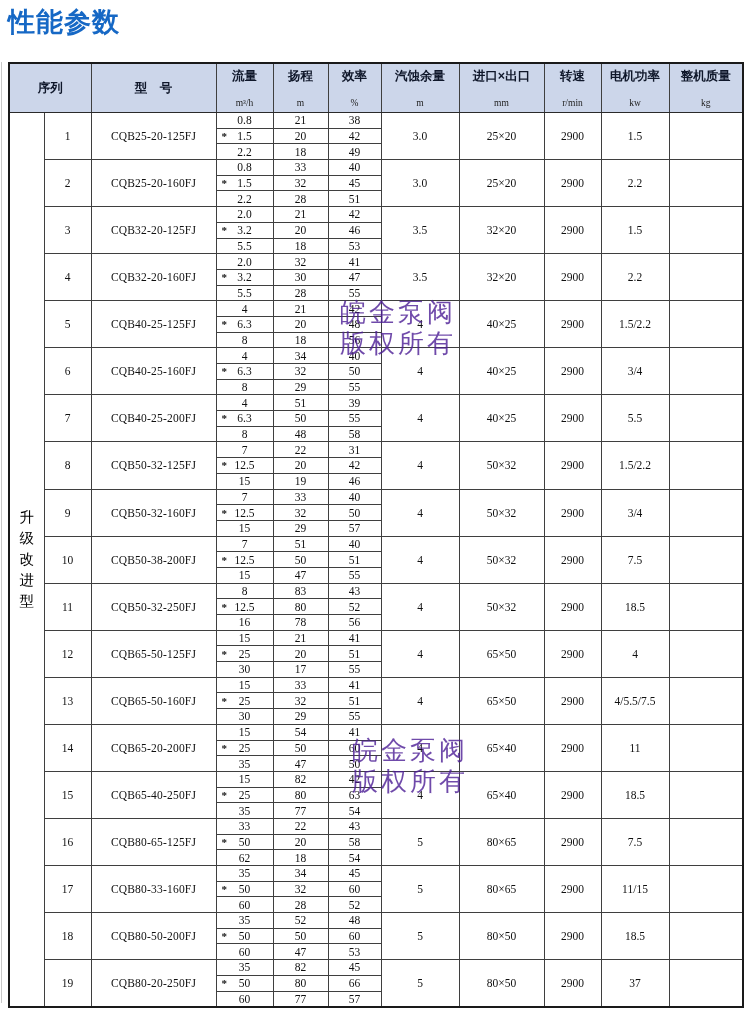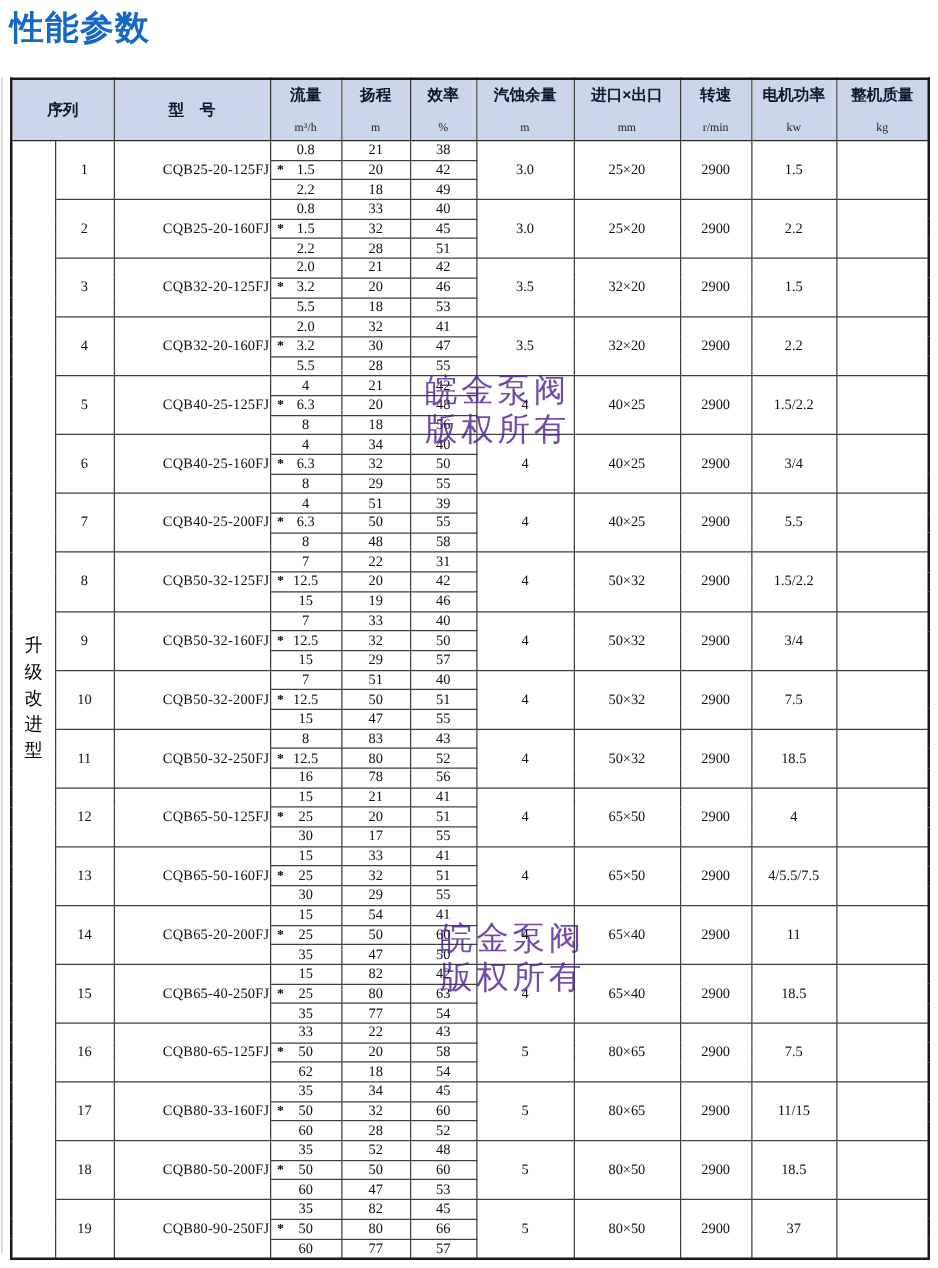--- a/index.html
+++ b/index.html
@@ -62,21 +62,21 @@
     margin-top: 13px;
   }
   .perf tbody tr { height: 15.7px; }
   .perf tbody td {
     font-family: "Liberation Serif", serif;
     font-size: 11.5px;
     color: #101010;
     line-height: 14px;
   }
   td.seq-cell { font-size: 12px; }
-  td.model-cell { font-size: 12px; letter-spacing: 0.2px; text-align: right; }
+  td.model-cell { font-size: 12px; letter-spacing: 0.2px; }
   td.flow-cell { position: relative; }
   span.star {
     position: absolute;
     left: 5px; top: 50%;
     transform: translateY(-50%);
     font-size: 11px;
     font-weight: bold;
   }
   td.side-cell { background: #fff; }
   .side-text {
@@ -365,21 +365,21 @@
           <td>32</td>
           <td>50</td>
         </tr>
         <tr>
           <td class="flow-cell"><span>15</span></td>
           <td>29</td>
           <td>57</td>
         </tr>
         <tr>
           <td class="seq-cell" rowspan="3">10</td>
-          <td class="model-cell" rowspan="3">CQB50-32-200FJ</td>
+          <td class="model-cell" rowspan="3">CQB50-38-200FJ</td>
           <td class="flow-cell"><span>7</span></td>
           <td>51</td>
           <td>40</td>
           <td rowspan="3">4</td>
           <td rowspan="3">50×32</td>
           <td rowspan="3">2900</td>
           <td rowspan="3">7.5</td>
           <td rowspan="3"></td>
         </tr>
         <tr>
@@ -563,21 +563,21 @@
           <td>50</td>
           <td>60</td>
         </tr>
         <tr>
           <td class="flow-cell"><span>60</span></td>
           <td>47</td>
           <td>53</td>
         </tr>
         <tr>
           <td class="seq-cell" rowspan="3">19</td>
-          <td class="model-cell" rowspan="3">CQB80-90-250FJ</td>
+          <td class="model-cell" rowspan="3">CQB80-20-250FJ</td>
           <td class="flow-cell"><span>35</span></td>
           <td>82</td>
           <td>45</td>
           <td rowspan="3">5</td>
           <td rowspan="3">80×50</td>
           <td rowspan="3">2900</td>
           <td rowspan="3">37</td>
           <td rowspan="3"></td>
         </tr>
         <tr>

